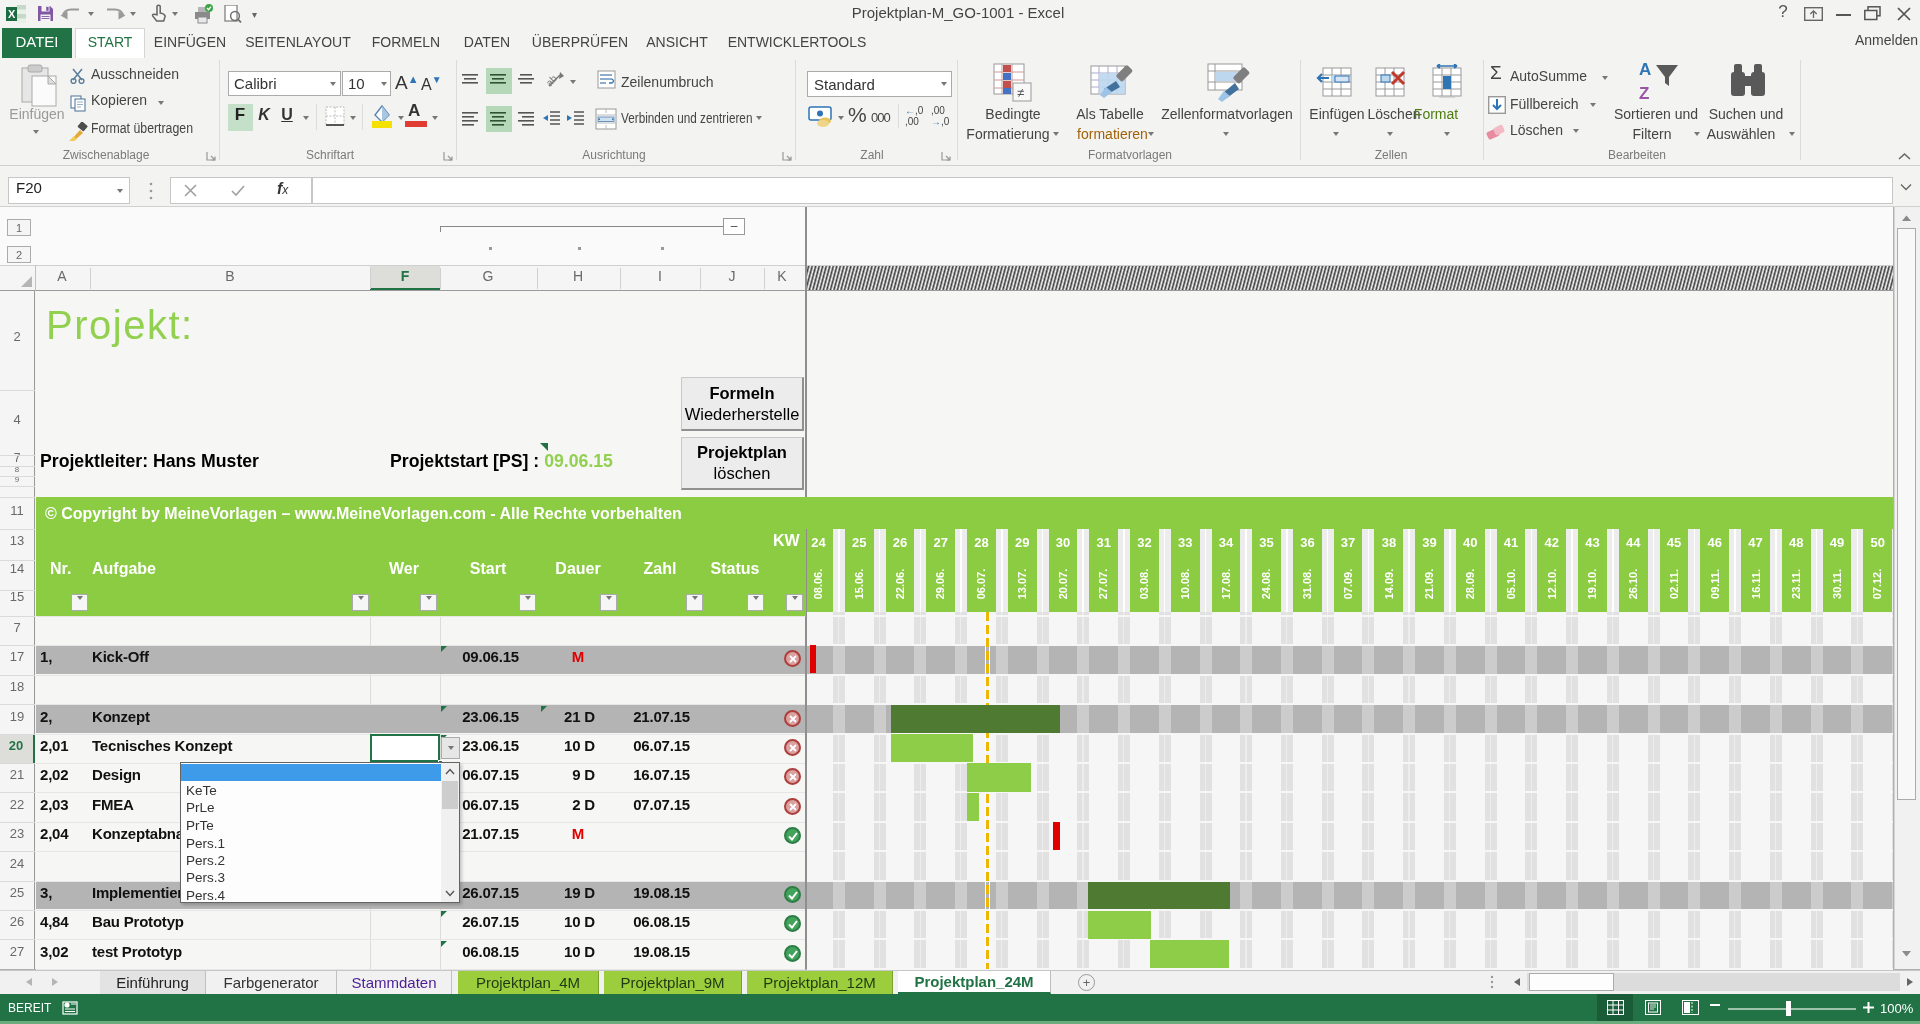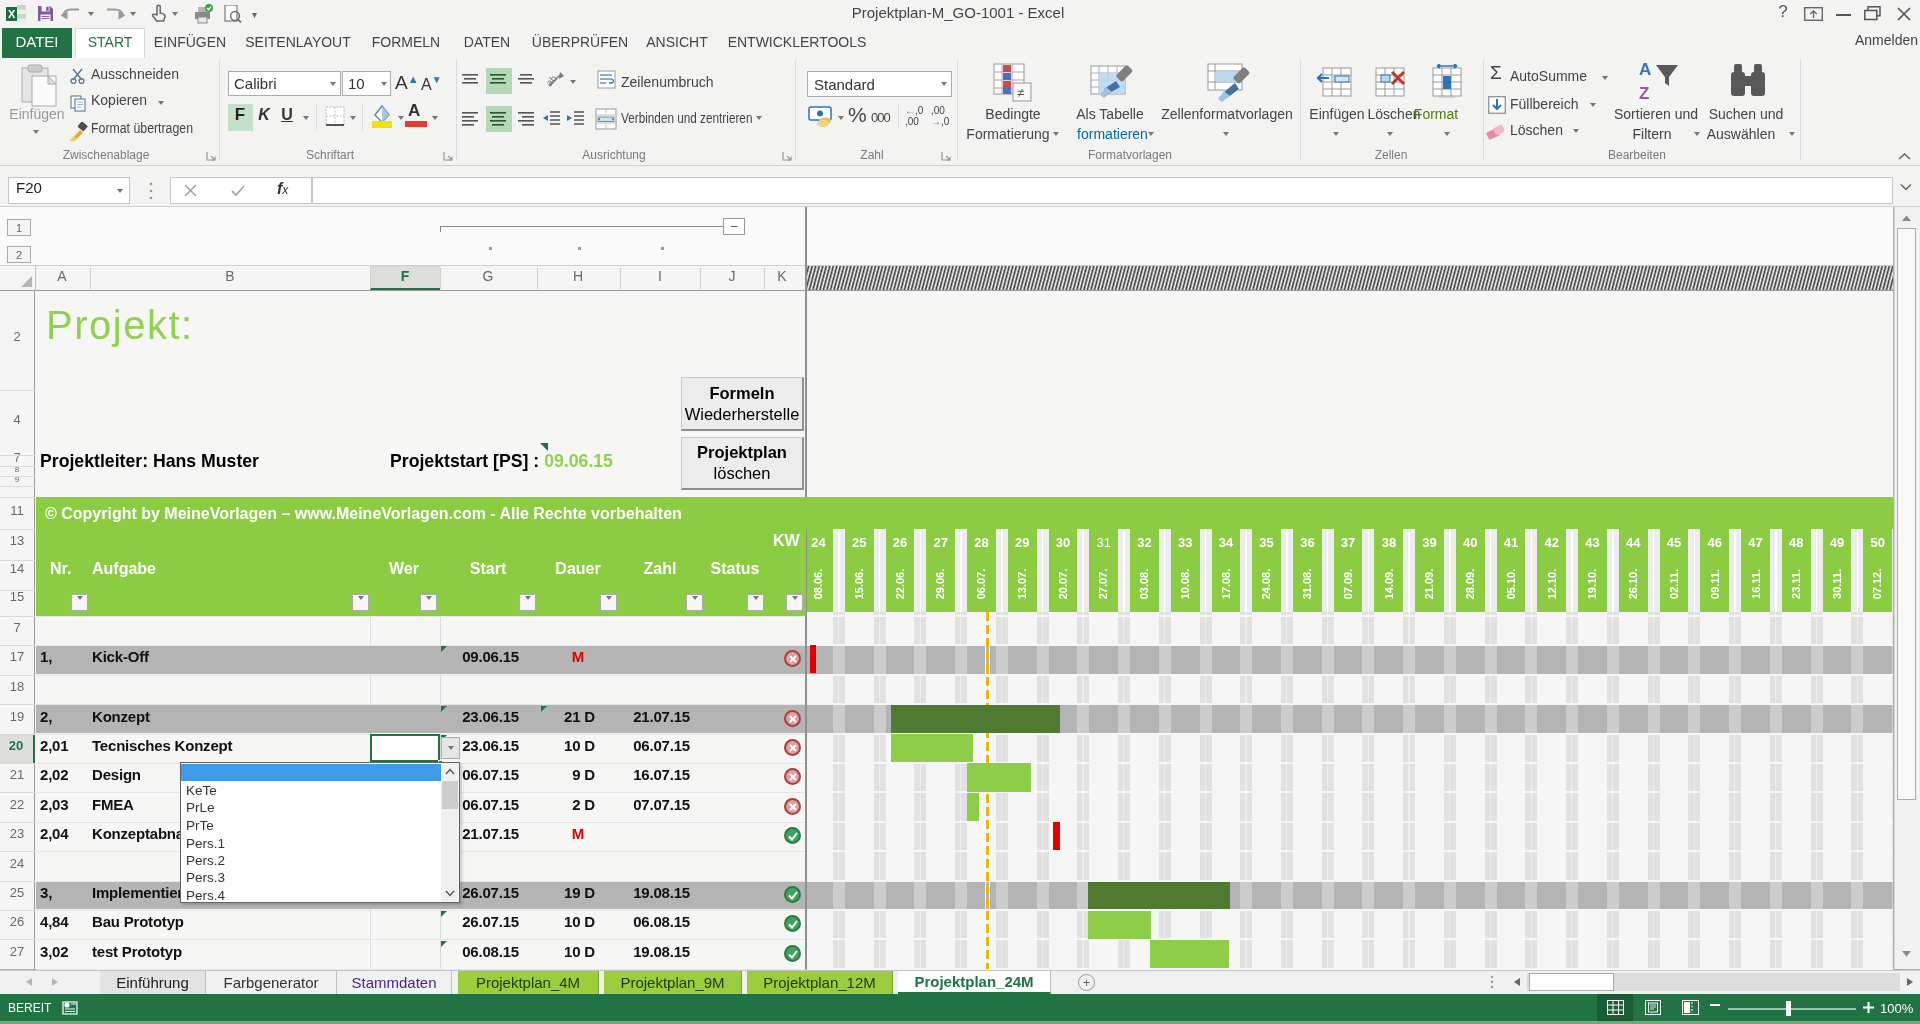--- a/index.html
+++ b/index.html
@@ -268,21 +268,21 @@
 <div class="a dar2" style="left:1053px;top:132px"></div>
 <svg class="a" style="left:1090px;top:63px" width="44" height="42">
       <rect x="1" y="3" width="34" height="28" fill="#fff" stroke="#999"></rect>
       <path d="M1 10 h34 M1 17 h34 M1 24 h34 M9 3 v28 M18 3 v28 M27 3 v28" stroke="#aac"></path>
       <rect x="9" y="10" width="26" height="21" fill="#bdd7ee" opacity="0.9"></rect>
       <rect x="30" y="2" width="9" height="16" rx="2" fill="#7f7f7f" transform="rotate(45 34 10)"></rect>
       <path d="M14 26 L26 18 L30 24 L18 31 Z" fill="#41719c"></path>
       <path d="M10 32 L16 24 L22 29 L14 35 Z" fill="#9dc3e6"></path>
     </svg>
 <div class="a tx" style="left:1110px;top:106px;font-size:14px;color:#444;transform:translateX(-50%);">Als Tabelle</div>
-<div class="a tx" style="left:1104px;top:126px;font-size:14px;color:#0369a1;transform:translateX(-50%);padding-left:17px;">formatieren</div>
+<div class="a tx" style="left:1104px;top:126px;font-size:14px;color:#a16207;transform:translateX(-50%);padding-left:17px;">formatieren</div>
 <div class="a dar2" style="left:1148px;top:132px"></div>
 <svg class="a" style="left:1207px;top:63px" width="44" height="42">
       <rect x="1" y="1" width="34" height="26" fill="#fff" stroke="#999"></rect>
       <path d="M1 8 h34 M1 19 h34 M8 1 v26" stroke="#999"></path>
       <rect x="9" y="9" width="25" height="9" fill="#bdd7ee"></rect>
       <rect x="30" y="4" width="9" height="16" rx="2" fill="#7f7f7f" transform="rotate(45 34 12)"></rect>
       <path d="M16 30 L28 20 L32 26 L20 35 Z" fill="#41719c"></path>
       <path d="M11 36 L17 28 L23 33 L15 39 Z" fill="#9dc3e6"></path>
     </svg>
 <div class="a tx" style="left:1227px;top:106px;font-size:14px;color:#444;transform:translateX(-50%);">Zellenformatvorlagen</div>
@@ -548,21 +548,21 @@
       <span style="font-size:11px;font-weight:bold;color:#fff;transform:rotate(-90deg);white-space:nowrap">13.07.</span>
     </div>
 <div class="a" style="left:1077.2px;top:529px;width:12.0px;height:83px;background:#ededed"></div>
 <div class="a" style="left:1082.4px;top:529px;width:1.5px;height:83px;background:#fff"></div>
 <div class="a tx" style="left:1062.9px;top:535px;font-size:13px;font-weight:bold;color:#fff;transform:translateX(-50%)">30</div>
 <div class="a" style="left:1055.9px;top:562px;width:14px;height:44px;display:flex;align-items:center;justify-content:center">
       <span style="font-size:11px;font-weight:bold;color:#fff;transform:rotate(-90deg);white-space:nowrap">20.07.</span>
     </div>
 <div class="a" style="left:1118.0px;top:529px;width:12.0px;height:83px;background:#ededed"></div>
 <div class="a" style="left:1123.2px;top:529px;width:1.5px;height:83px;background:#fff"></div>
-<div class="a tx" style="left:1103.7px;top:535px;font-size:13px;font-weight:normal;color:#fff;transform:translateX(-50%)">31</div>
+<div class="a tx" style="left:1103.7px;top:535px;font-size:13px;font-weight:bold;color:#fff;transform:translateX(-50%)">31</div>
 <div class="a" style="left:1096.7px;top:562px;width:14px;height:44px;display:flex;align-items:center;justify-content:center">
       <span style="font-size:11px;font-weight:bold;color:#fff;transform:rotate(-90deg);white-space:nowrap">27.07.</span>
     </div>
 <div class="a" style="left:1158.7px;top:529px;width:12.0px;height:83px;background:#ededed"></div>
 <div class="a" style="left:1163.9px;top:529px;width:1.5px;height:83px;background:#fff"></div>
 <div class="a tx" style="left:1144.4px;top:535px;font-size:13px;font-weight:bold;color:#fff;transform:translateX(-50%)">32</div>
 <div class="a" style="left:1137.4px;top:562px;width:14px;height:44px;display:flex;align-items:center;justify-content:center">
       <span style="font-size:11px;font-weight:bold;color:#fff;transform:rotate(-90deg);white-space:nowrap">03.08.</span>
     </div>
 <div class="a" style="left:1199.5px;top:529px;width:12.0px;height:83px;background:#ededed"></div>

